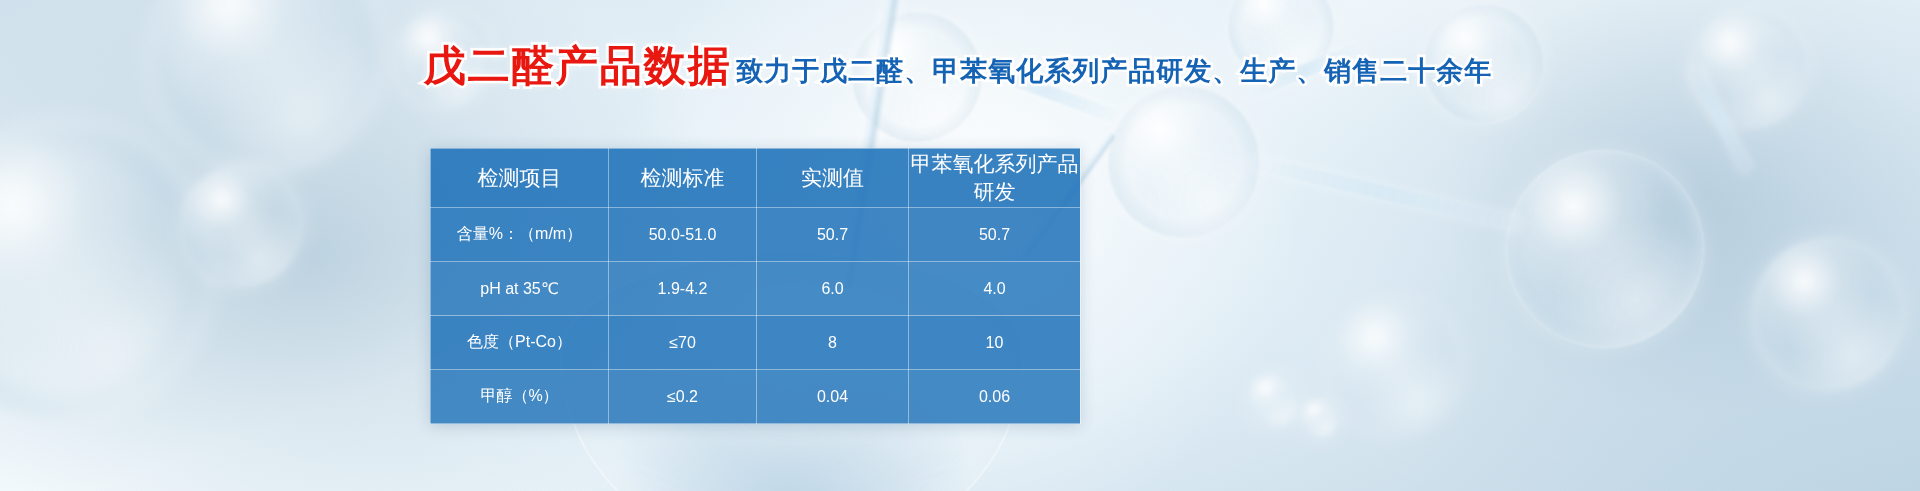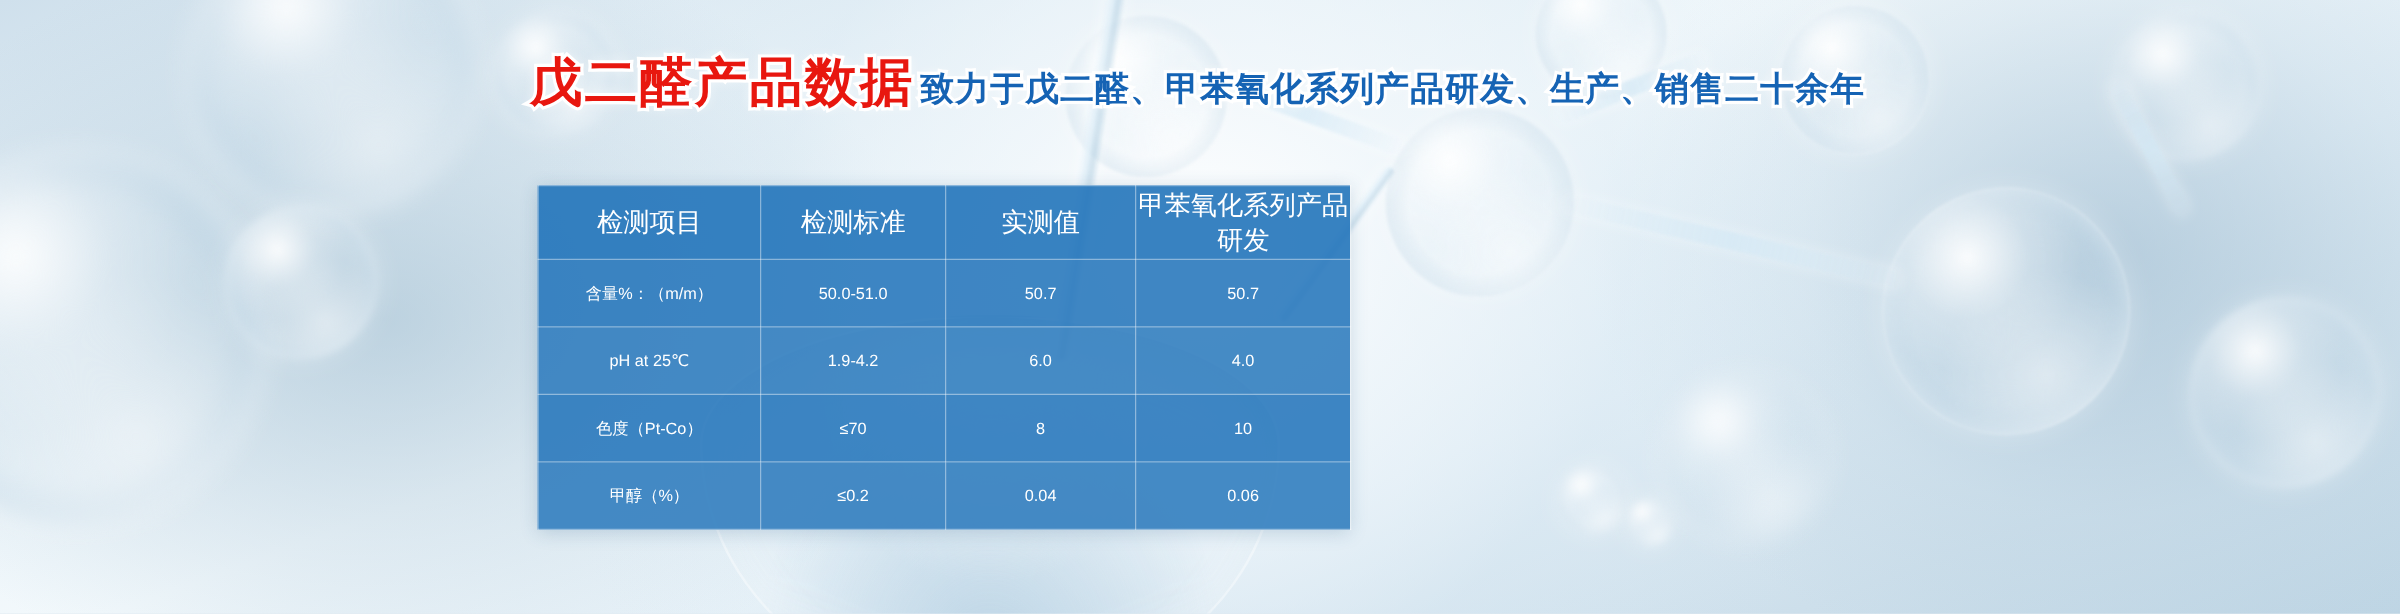--- a/index.html
+++ b/index.html
@@ -72,21 +72,21 @@
     background:rgba(28,113,184,.88);
     box-shadow:0 2px 14px rgba(40,90,130,.22);
   }
   table{border-collapse:collapse;width:650px;table-layout:fixed;}
   th,td{
     color:#ffffff;text-align:center;vertical-align:middle;
     border:1px solid rgba(255,255,255,.42);
     font-weight:normal;
   }
   th{height:49px;font-size:21px;margin-top:36px;}
-  td{height:51px;font-size:13px;}
+  td{height:51px;font-size:16px;}
   col.c1{width:178px;} col.c2{width:148px;} col.c3{width:152px;} col.c4{width:172px;}
   tr.row td{background:rgba(255,255,255,.035);}
   tr.row:nth-child(even) td{background:rgba(255,255,255,.075);}
 </style>
 </head>
 <body>
 
 <div class="banner">
 
   <div class="art">
@@ -137,21 +137,21 @@
         </tr>
       </thead>
       <tbody>
         <tr class="row">
           <td>含量%：（m/m）</td>
           <td>50.0-51.0</td>
           <td>50.7</td>
           <td>50.7</td>
         </tr>
         <tr class="row">
-          <td>pH at 25℃</td>
+          <td>pH at 35℃</td>
           <td>1.9-4.2</td>
           <td>6.0</td>
           <td>4.0</td>
         </tr>
         <tr class="row">
           <td>色度（Pt-Co）</td>
           <td>≤70</td>
           <td>8</td>
           <td>10</td>
         </tr>

